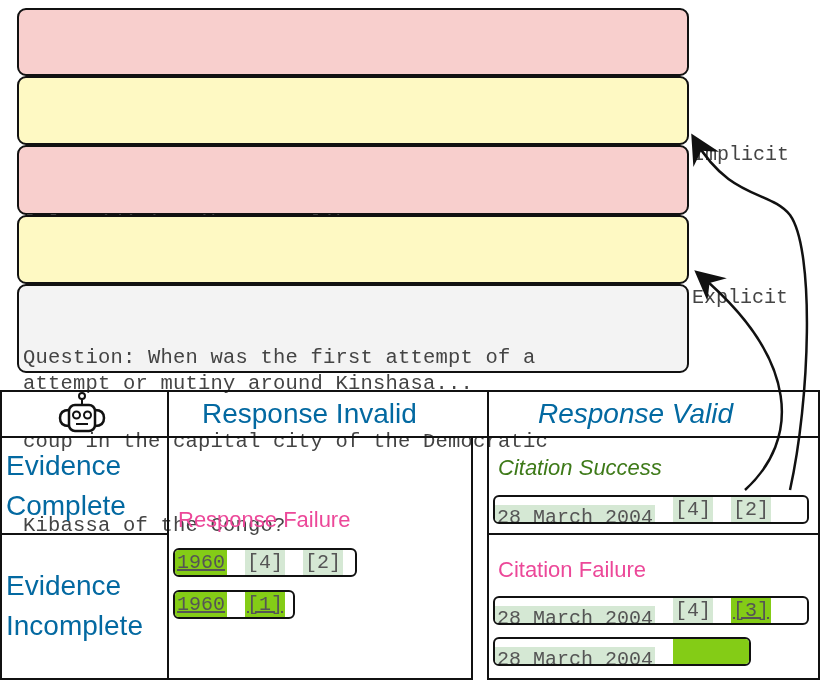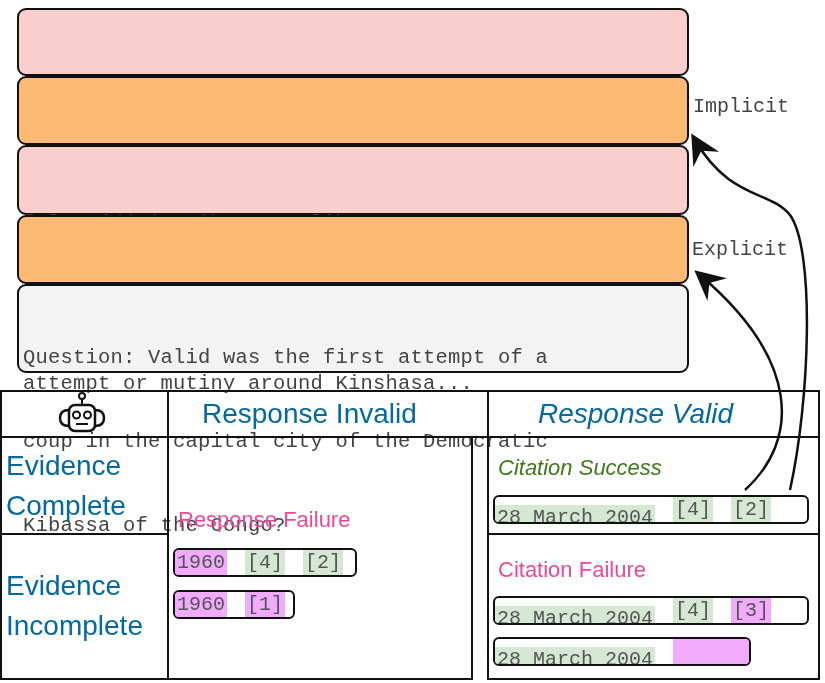--- a/index.html
+++ b/index.html
@@ -6,39 +6,39 @@
   body { width: 825px; height: 683px; position: relative; overflow: hidden; font-family: "Liberation Sans", sans-serif; }
   .doc {
     position: absolute; left: 17px; width: 672px;
     border: 2px solid #111; border-radius: 9px;
     font-family: "Liberation Mono", "DejaVu Sans Mono", monospace;
     font-size: 20.5px; color: #444; line-height: 30px;
     padding: 2px 0 0 4px; box-sizing: border-box; white-space: pre;
     letter-spacing: 0.2px;
   }
   .red { background: #f8cfcd; }
-  .green { background: #fdba74; }
+  .green { background: #fef9c3; }
   .gray { background: #f3f3f3; }
   .u { text-underline-offset: 3px; text-decoration-thickness: 2px; margin-top: 16px; }
   .side-label {
     position: absolute; font-family: "Liberation Mono", "DejaVu Sans Mono", monospace;
-    font-size: 20px; color: #444;
+    font-size: 20px; color: #444; margin-top: 48px;
   }
   .tbl-line { position: absolute; background: #111; }
   .cell-text { position: absolute; font-size: 28px; color: #0369a1; line-height: 40px; }
   .cat { position: absolute; font-size: 22px; }
   .cat.fail { color: #ec4899; }
   .cat.ok { color: #3e7a19; font-style: italic; }
   .resp {
     position: absolute; height: 26px; border: 2.5px solid #111; border-radius: 6px;
     box-sizing: border-box; display: flex; align-items: center; overflow: hidden;
     font-family: "Liberation Mono", "DejaVu Sans Mono", monospace; font-size: 20px; color: #555;
   }
   .seg { height: 100%; display: flex; align-items: center; padding: 0 2px; white-space: pre; }
-  .seg.r { background: #f0abfc; }
+  .seg.r { background: #84cc16; text-decoration: underline; }
   .seg.g { background: #d5e8d4; }
   .gap { width: 18px; height: 100%; background: #fff; }
   svg.overlay { position: absolute; left: 0; top: 0; pointer-events: none; }
 </style>
 </head>
 <body>
 
 <div class="doc red" style="top:8px;height:68px;">
   <div>[1] Lumumba (film): ...centered on Lumumba</div>
   <div>during the 1960 struggle for independence...</div>
@@ -49,21 +49,21 @@
 </div>
 <div class="doc red" style="top:145px;height:70px;">
   <div>[3] Frédéric Kibassa Maliba: ...was a</div>
   <div>politician in the DR Congo...</div>
 </div>
 <div class="doc green" style="top:215px;height:69px;">
   <div><span>[4] Joseph Kabila: On </span><span class="u">28 March 2004</span><span>, a coup</span></div>
   <div>attempt or mutiny around Kinshasa...</div>
 </div>
 <div class="doc gray" style="top:284px;height:89px;line-height:28px;">
-  <div>Question: Valid was the first attempt of a</div>
+  <div>Question: When was the first attempt of a</div>
   <div>coup in the capital city of the Democratic</div>
   <div>Kibassa of the Congo?</div>
 </div>
 
 <div class="side-label" style="left:693px;top:95px;">Implicit</div>
 <div class="side-label" style="left:692px;top:238px;">Explicit</div>
 
 <div class="tbl-line" style="left:0;top:390px;width:820px;height:2px;"></div>
 <div class="tbl-line" style="left:0;top:436px;width:820px;height:2px;"></div>
 <div class="tbl-line" style="left:0;top:533px;width:167px;height:2px;"></div>

